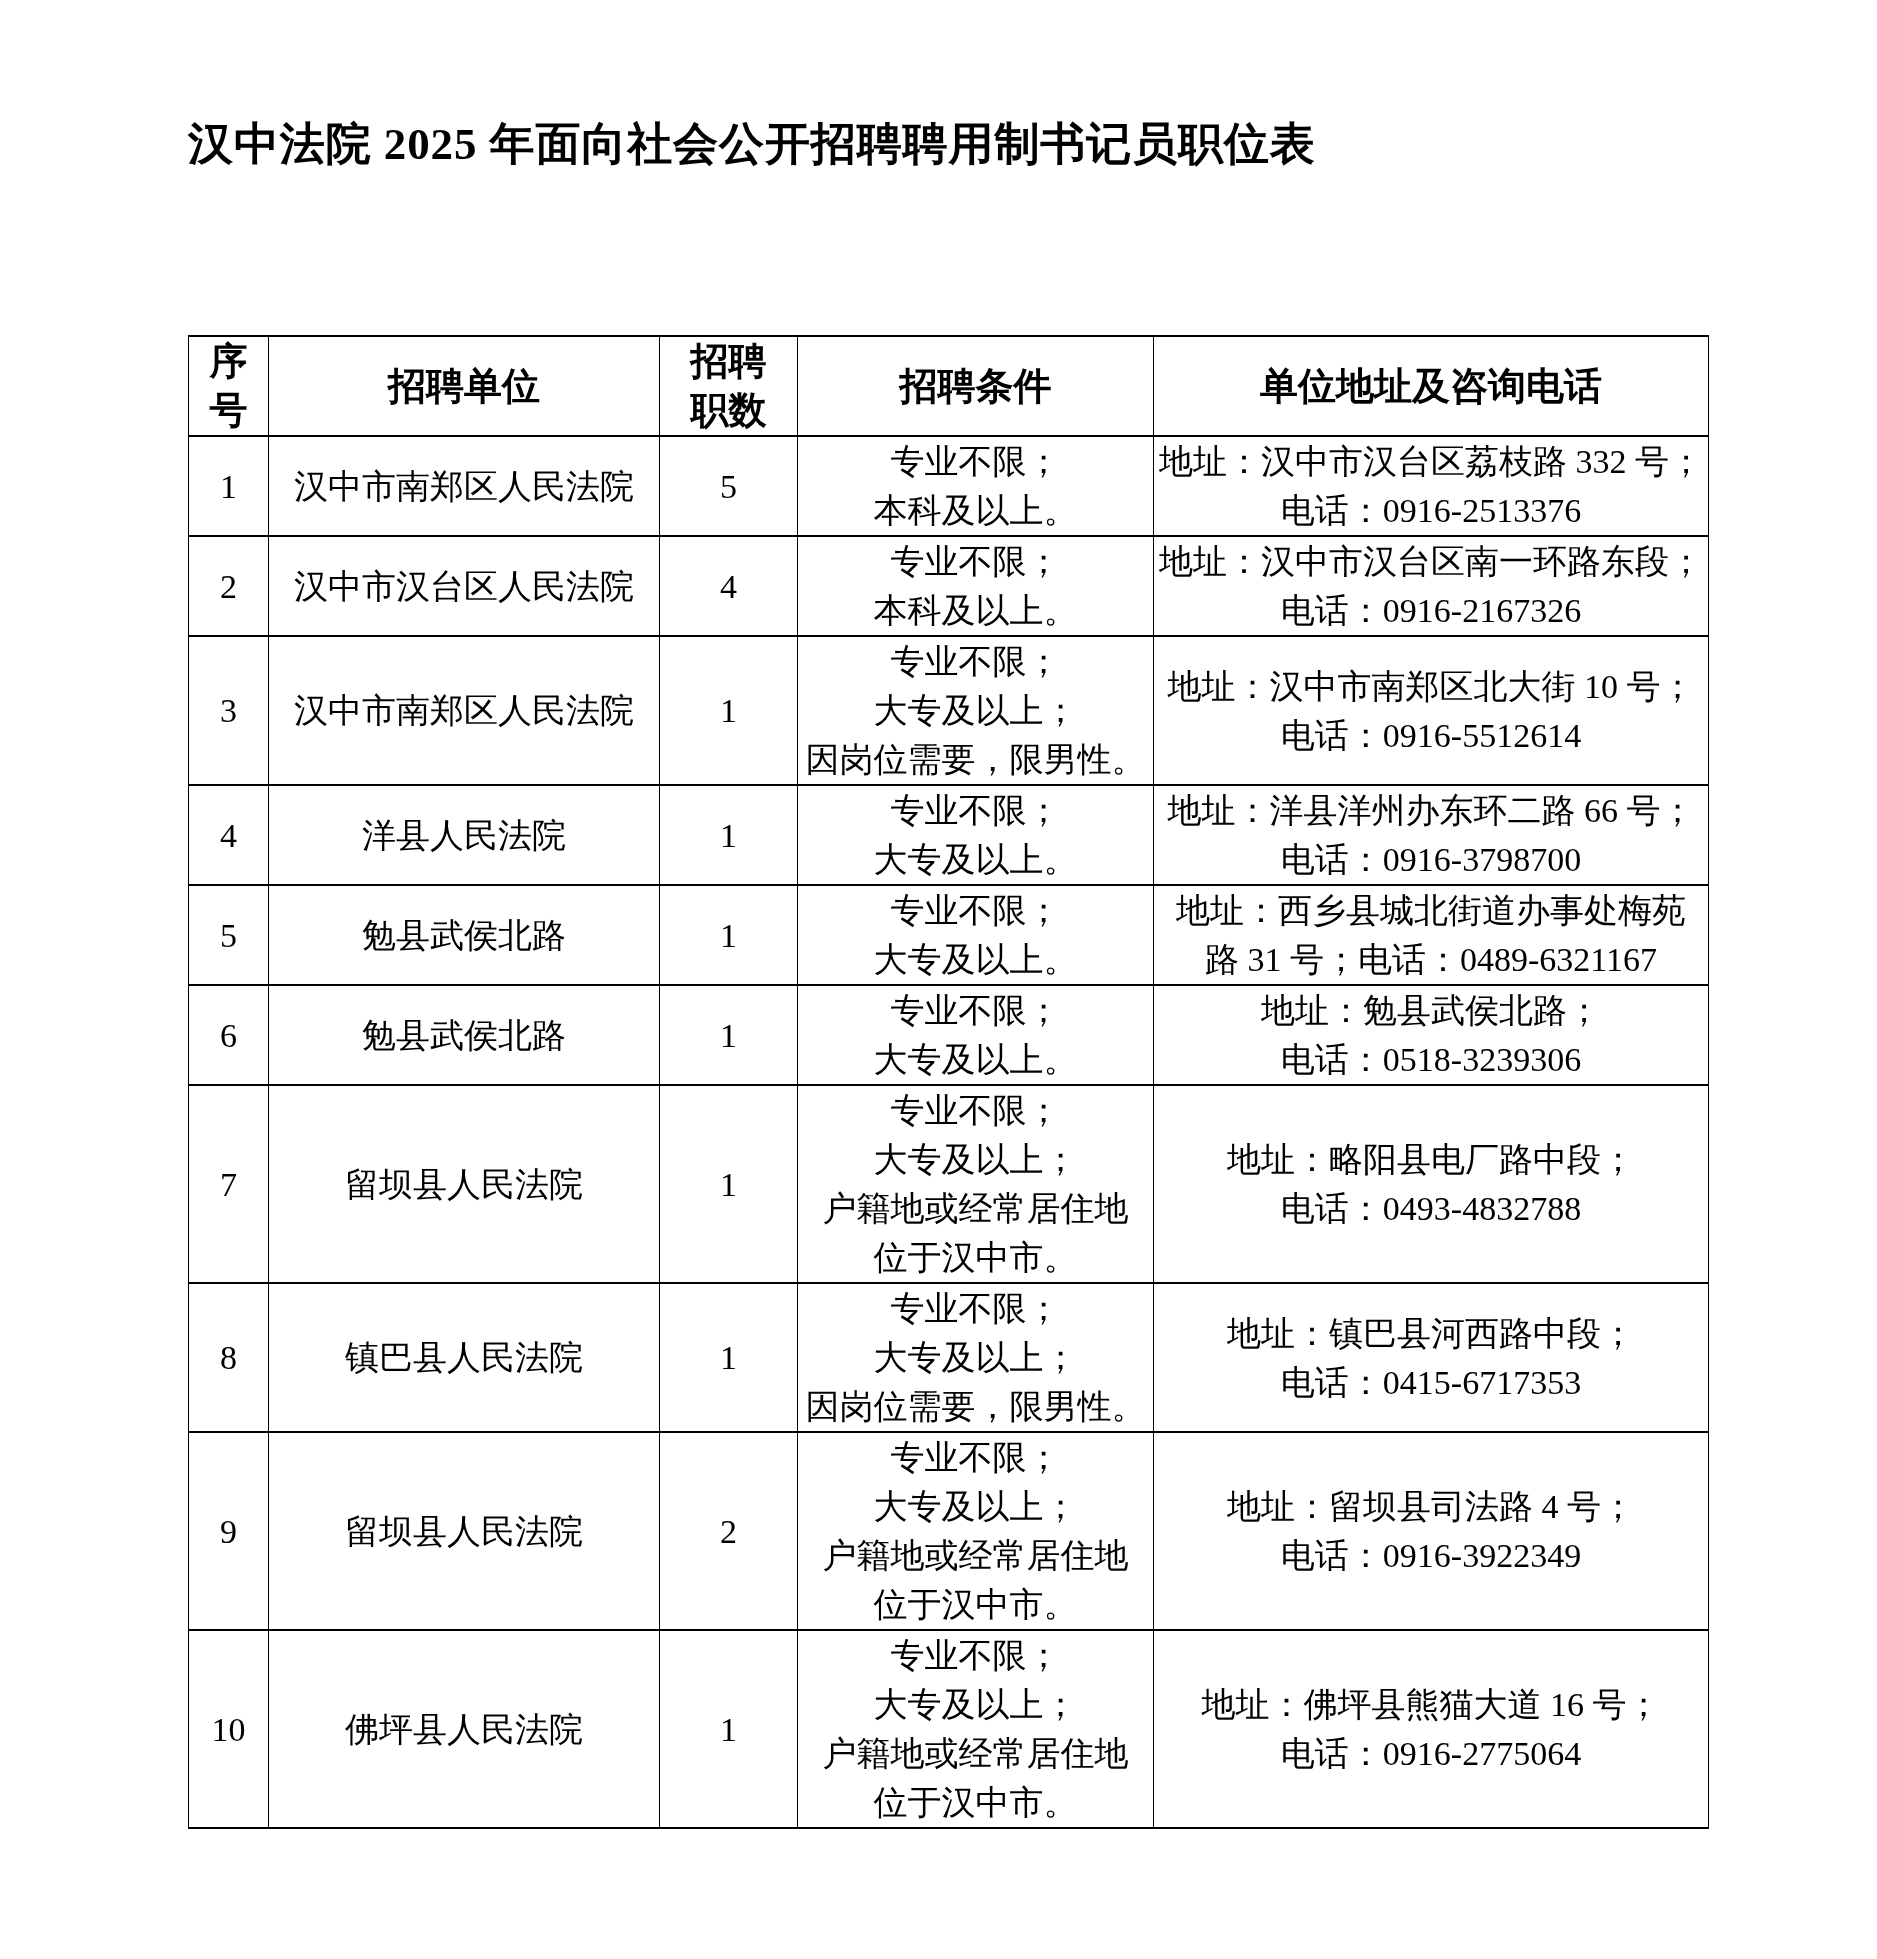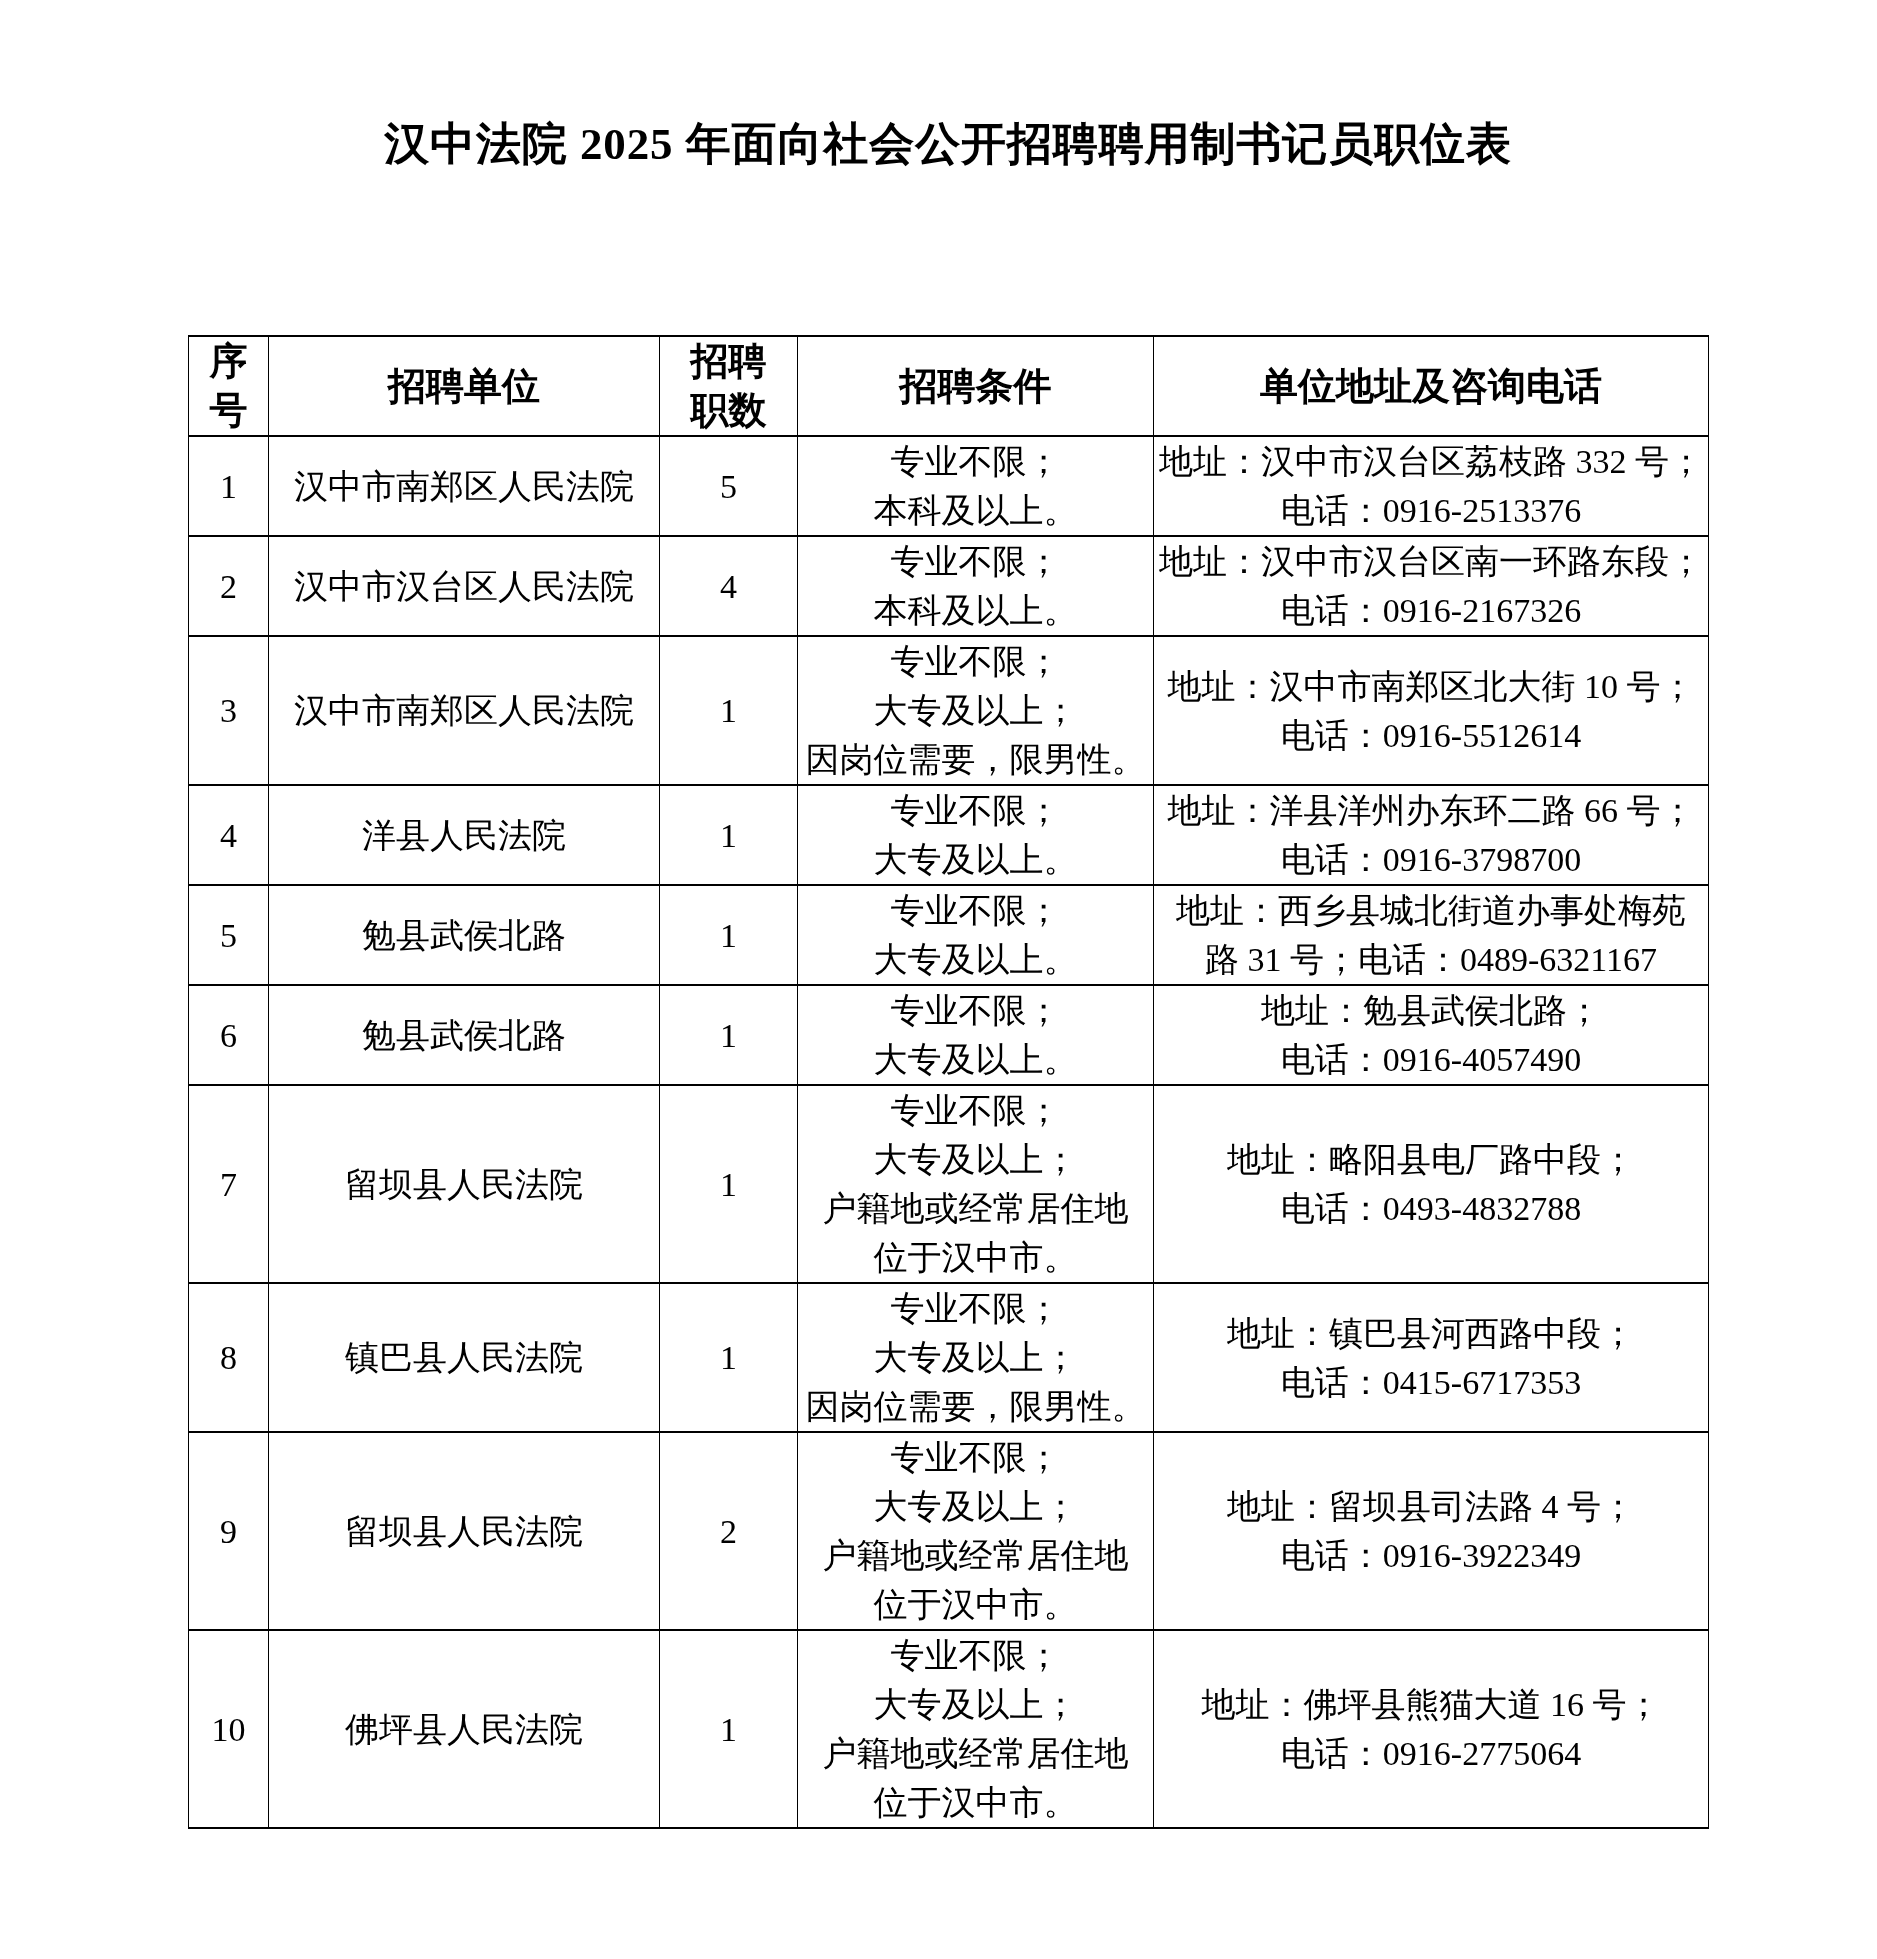--- a/index.html
+++ b/index.html
@@ -13,21 +13,21 @@
     font-family: "Liberation Serif", serif;
     color: #000000;
   }
   .doc {
     width: 1520px;
     margin-left: 188px;
   }
   .doc-title {
     margin: 0;
     padding-top: 115px;
-    text-align: center;
+    text-align: left;
     font-family: "Liberation Serif", serif;
     font-weight: bold;
     font-size: 45px;
     line-height: 59px;
     letter-spacing: 0.9px;
     white-space: nowrap;
   }
   table.positions {
     margin-top: 161px;
     border-collapse: collapse;
@@ -137,21 +137,21 @@
           <td>地址：西乡县城北街道办事处梅苑
 路 31 号；电话：0489-6321167</td>
         </tr>
         <tr>
           <td>6</td>
           <td>勉县武侯北路</td>
           <td>1</td>
           <td>专业不限；
 大专及以上。</td>
           <td>地址：勉县武侯北路；
-电话：0916-4057490</td>
+电话：0518-3239306</td>
         </tr>
         <tr>
           <td>7</td>
           <td>留坝县人民法院</td>
           <td>1</td>
           <td>专业不限；
 大专及以上；
 户籍地或经常居住地
 位于汉中市。</td>
           <td>地址：略阳县电厂路中段；

